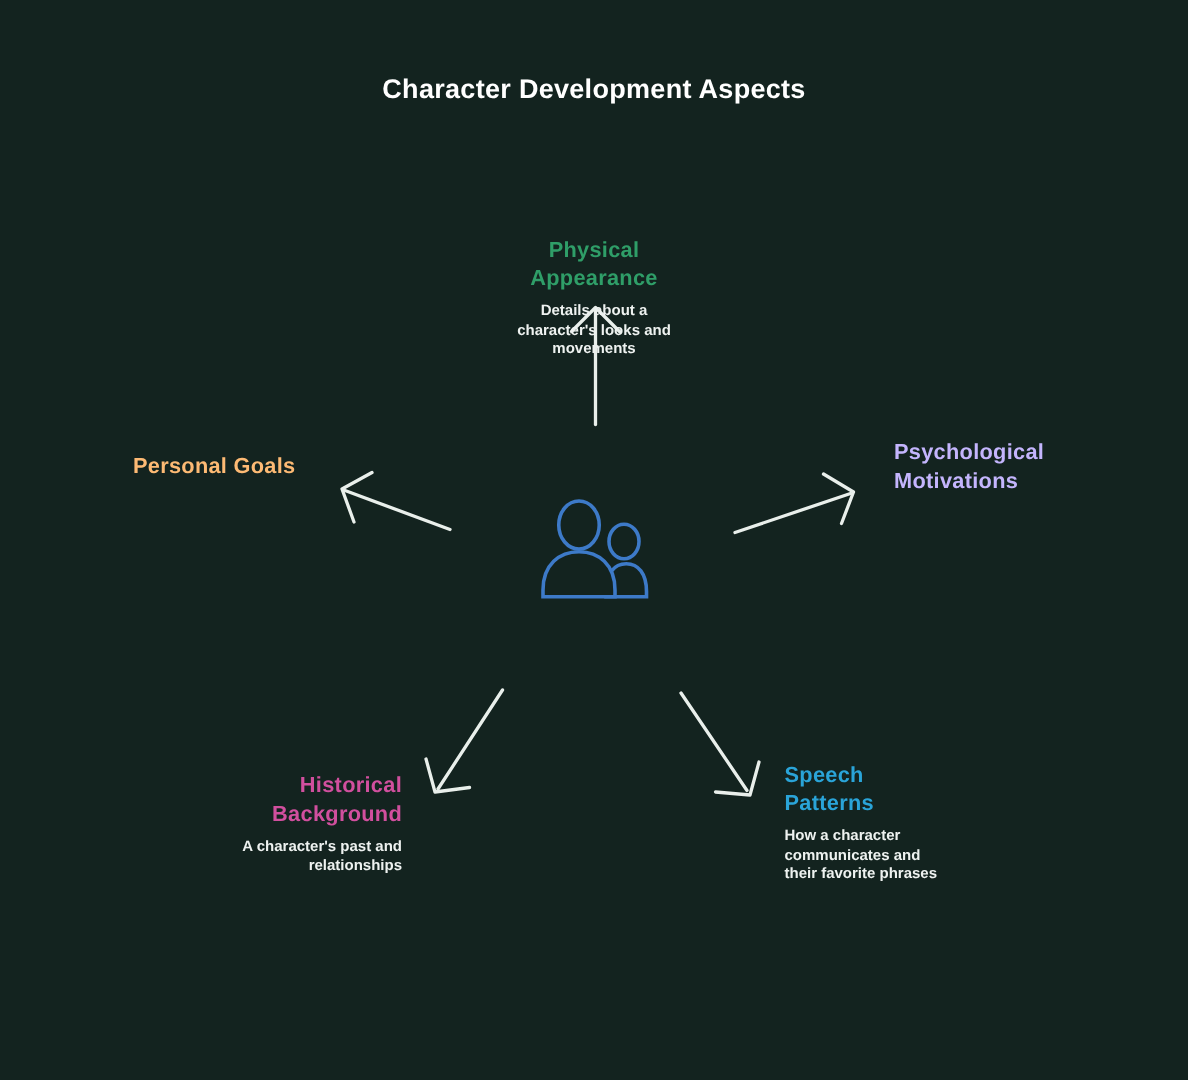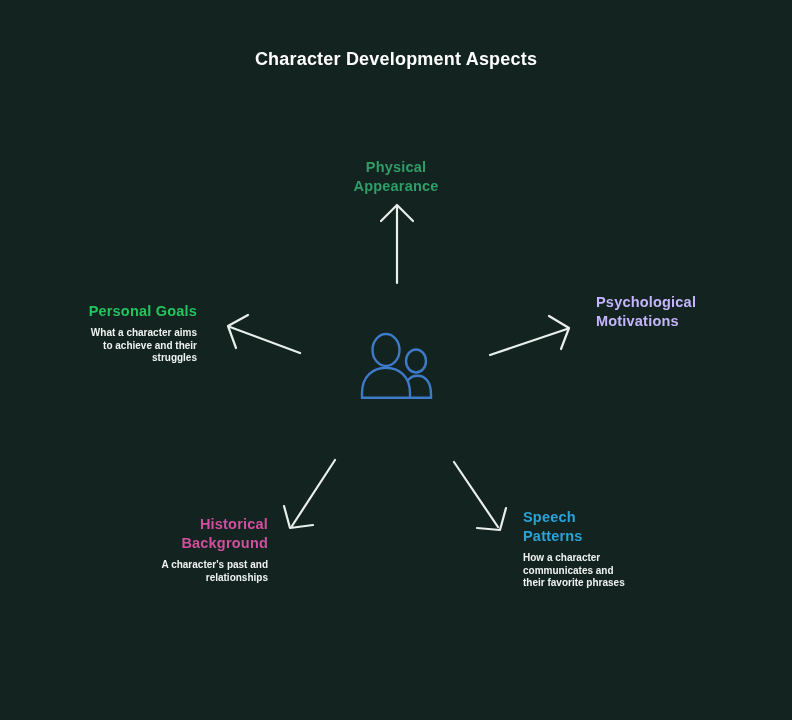--- a/index.html
+++ b/index.html
@@ -97,27 +97,27 @@
       <ellipse cx="416" cy="361" rx="10" ry="11.5"></ellipse>
       <path d="M 404 397.8 v -3.5 c 0 -12 5.5 -18.5 13.5 -18.5 s 13.5 6.5 13.5 18.5 v 3.5 z"></path>
       <path d="M 362 397.8 v -4.5 c 0 -17 11 -25.5 24 -25.5 s 24 8.5 24 25.5 v 4.5 z" fill="#13231f"></path>
       <ellipse cx="386" cy="350" rx="13.5" ry="16" fill="#13231f"></ellipse>
     </g>
   </svg>
 
   <div class="node align-center" id="node-physical">
     <span class="node-label" style="color: rgb(47, 158, 104);">Physical
 Appearance</span>
+    <span class="node-desc">Details about a
+character's looks and
+movements</span>
   </div>
 
   <div class="node align-right" id="node-personal">
-    <span class="node-label" style="color: #22c55e;">Personal Goals</span>
-    <span class="node-desc">What a character aims
-to achieve and their
-struggles</span>
+    <span class="node-label" style="color: #fdba74;">Personal Goals</span>
   </div>
 
   <div class="node align-left" id="node-psychological">
     <span class="node-label" style="color: #c4b5fd;">Psychological
 Motivations</span>
   </div>
 
   <div class="node align-left" id="node-speech">
     <span class="node-label" style="color: rgb(42, 164, 216);">Speech
 Patterns</span>

